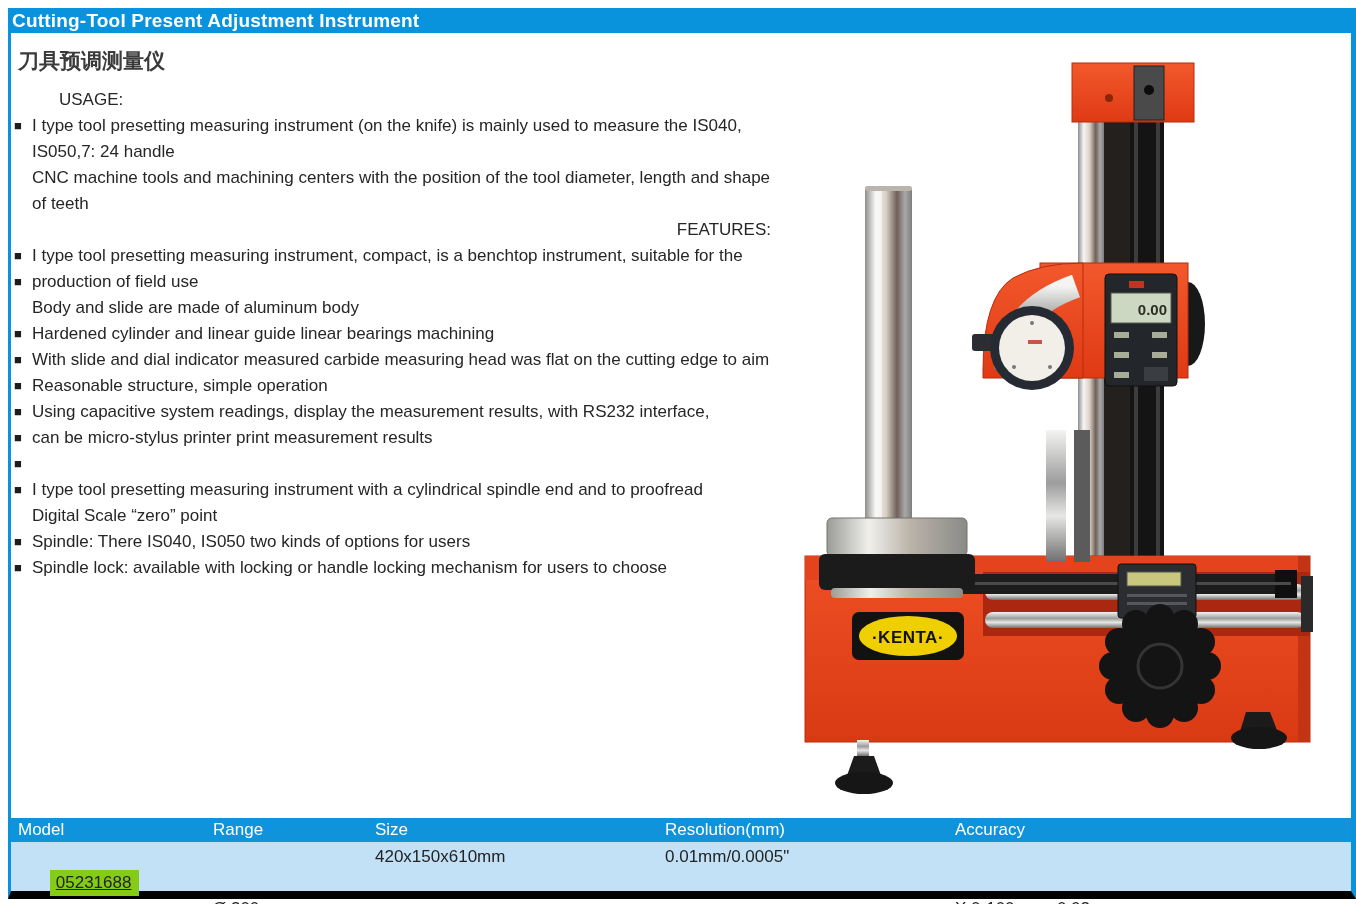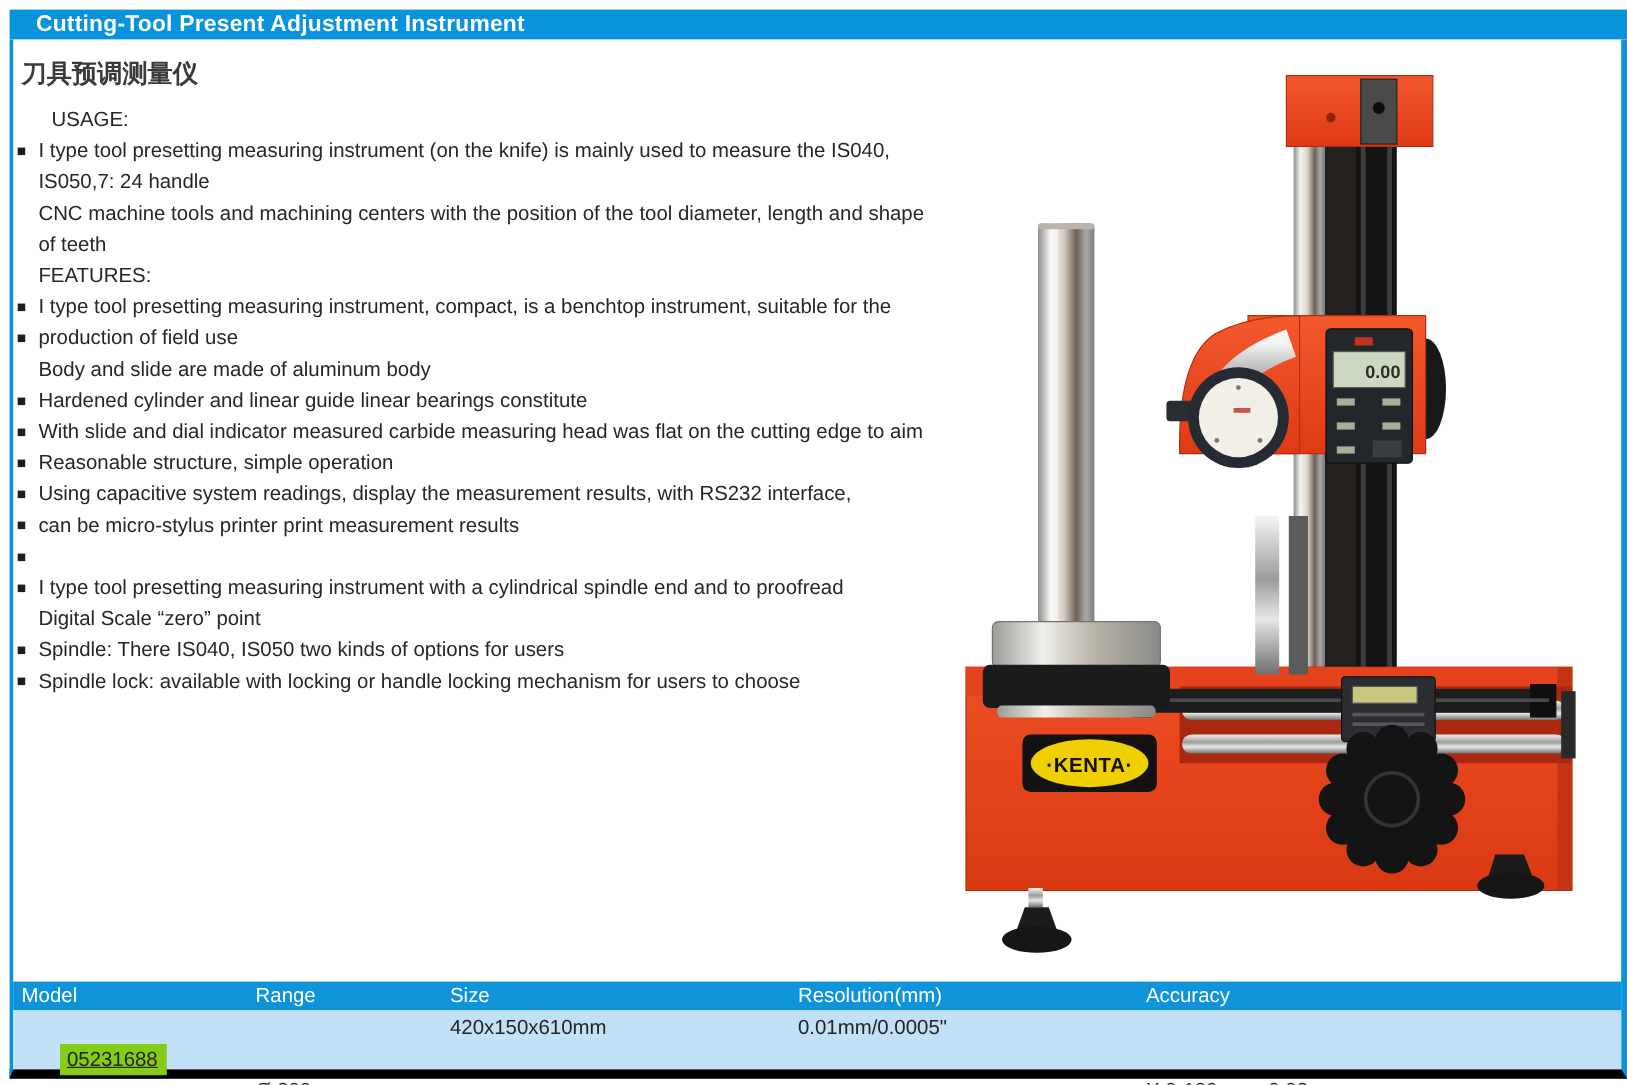--- a/index.html
+++ b/index.html
@@ -4,39 +4,39 @@
 <style>
   html,body{margin:0;padding:0;}
   body{
     width:1356px;height:904px;position:relative;background:#ffffff;
     font-family:"Liberation Sans","DejaVu Sans",sans-serif;
     -webkit-font-smoothing:antialiased;overflow:hidden;
   }
   .topbar{
     position:absolute;left:8px;top:8px;width:1348px;height:25px;
     background:#0a93dd;color:#ffffff;font-size:19px;font-weight:bold;
-    line-height:25px;padding-left:22px;box-sizing:border-box;letter-spacing:.2px;
+    line-height:25px;padding-left:4px;box-sizing:border-box;letter-spacing:.2px;
   }
   .frame{
     position:absolute;left:8px;top:33px;width:1348px;height:866px;
     border-left:3px solid #0a93dd;border-right:5px solid #0a93dd;border-bottom:8px solid #000000;
     box-sizing:border-box;background:#ffffff;
   }
   .title-cn{
     position:absolute;left:7px;top:14px;font-size:21px;font-weight:bold;color:#3a3a3a;
   }
   .feature-list{
     position:absolute;left:0;top:54px;width:760px;color:#262626;font-size:17px;
   }
   .line{position:relative;padding-left:21px;line-height:26px;min-height:26px;}
   .line .bullet{
     position:absolute;left:3px;top:0;font-size:13px;line-height:26px;color:#1d1d1d;
   }
-  .line.usage{padding-left:32px;}
-  .line.label{padding-left:21px;}
+  .line.usage{padding-left:48px;}
+  .line.label{padding-left:21px;text-align:right;}
   
   .spec-table{position:absolute;left:0;bottom:0;width:100%;}
   .spec-head,.spec-row{
     display:grid;grid-template-columns:195px 162px 290px 290px auto;
     padding-left:7px;box-sizing:border-box;
   }
   .spec-head{background:#0f93da;color:#ffffff;font-size:17px;height:24px;line-height:24px;}
   .spec-row{background:#c3e1f6;color:#232323;font-size:17px;height:49px;line-height:26px;padding-top:2px;}
   .cell{white-space:pre;}
   .model-hl{
@@ -58,21 +58,21 @@
   <div class="title-cn">刀具预调测量仪</div>
 
   <div class="feature-list">
     <div class="line usage"><span>USAGE:</span></div>
     <div class="line"><span class="bullet">■</span><span>I type tool presetting measuring instrument (on the knife) is mainly used to measure the IS040, IS050,7: 24 handle</span></div>
     <div class="line"><span>CNC machine tools and machining centers with the position of the tool diameter, length and shape of teeth</span></div>
     <div class="line label"><span>FEATURES:</span></div>
     <div class="line"><span class="bullet">■</span><span>I type tool presetting measuring instrument, compact, is a benchtop instrument, suitable for the</span></div>
     <div class="line"><span class="bullet">■</span><span>production of field use</span></div>
     <div class="line"><span>Body and slide are made of aluminum body</span></div>
-    <div class="line"><span class="bullet">■</span><span>Hardened cylinder and linear guide linear bearings constitute</span></div>
+    <div class="line"><span class="bullet">■</span><span>Hardened cylinder and linear guide linear bearings machining</span></div>
     <div class="line"><span class="bullet">■</span><span>With slide and dial indicator measured carbide measuring head was flat on the cutting edge to aim</span></div>
     <div class="line"><span class="bullet">■</span><span>Reasonable structure, simple operation</span></div>
     <div class="line"><span class="bullet">■</span><span>Using capacitive system readings, display the measurement results, with RS232 interface,</span></div>
     <div class="line"><span class="bullet">■</span><span>can be micro-stylus printer print measurement results</span></div>
     <div class="line"><span class="bullet">■</span></div>
     <div class="line"><span class="bullet">■</span><span>I type tool presetting measuring instrument with a cylindrical spindle end and to proofread</span></div>
     <div class="line"><span>Digital Scale “zero” point</span></div>
     <div class="line"><span class="bullet">■</span><span>Spindle: There IS040, IS050 two kinds of options for users</span></div>
     <div class="line"><span class="bullet">■</span><span>Spindle lock: available with locking or handle locking mechanism for users to choose</span></div>
   </div>

